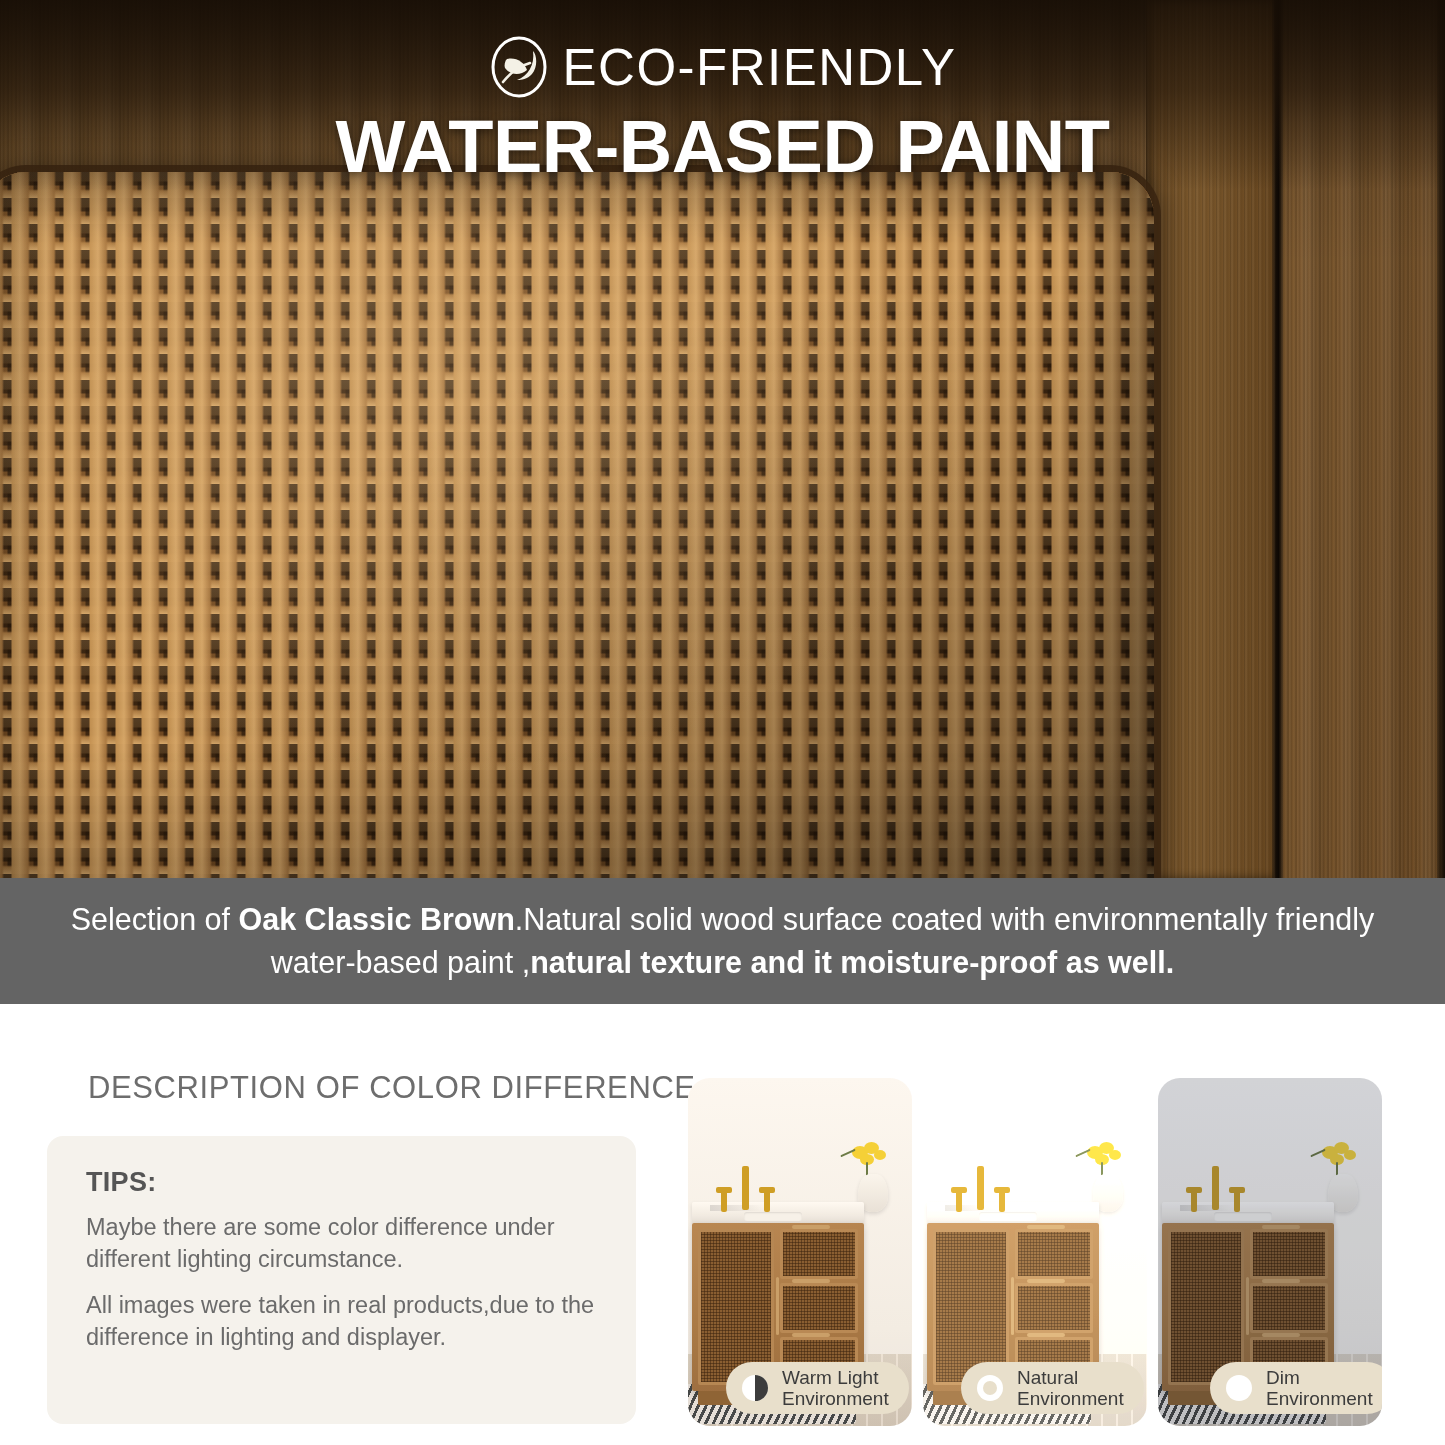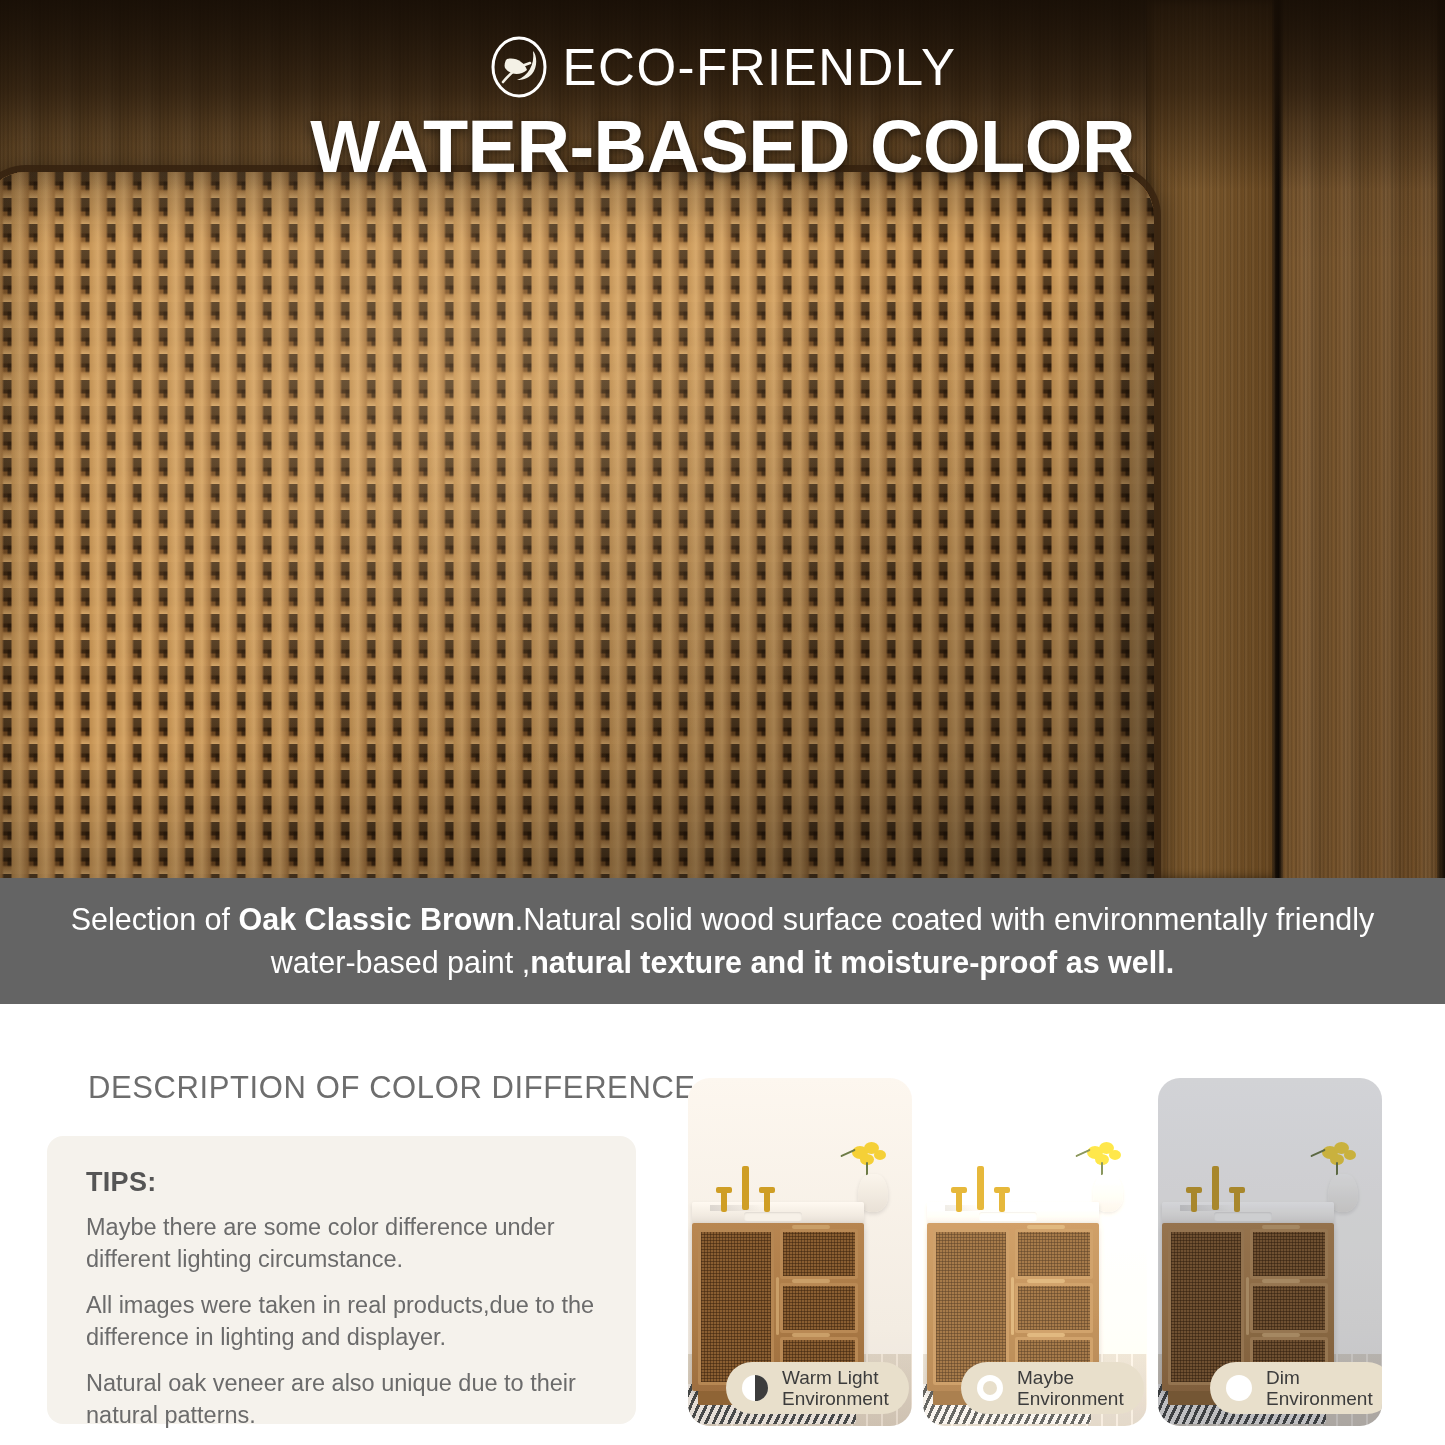--- a/index.html
+++ b/index.html
@@ -277,41 +277,40 @@
       <span class="eco-badge">
         <svg viewBox="0 0 60 66" width="60" height="66" aria-hidden="true">
           <ellipse cx="30" cy="33" rx="26" ry="29" fill="none" stroke="#ffffff" stroke-width="3"></ellipse>
           <path d="M44 17c2 14-5 25-16 29 0 0 9 1 15-6 6-7 5-19 1-23z" fill="#f4f1e6"></path>
           <path d="M18 25c9-2 17 3 20 11-7 6-17 5-22-2-1-3 0-7 2-9z" fill="#f4f1e6"></path>
           <path d="M14 48c7-9 17-16 27-19" fill="none" stroke="#f4f1e6" stroke-width="2.6" stroke-linecap="round"></path>
         </svg>
       </span>
       <span class="eco-text">ECO-FRIENDLY</span>
     </div>
-    <div class="hero-title">WATER-BASED COLOR</div>
+    <div class="hero-title">WATER-BASED PAINT</div>
   </div>
 </div>
 
 <div class="gray-band">
   <div class="band-text">
     <span>Selection of </span><b>Oak Classic Brown</b><span>.Natural solid wood surface coated with environmentally</span>
     <span>friendly water-based paint ,</span><b>natural texture and it moisture-proof as well.</b>
   </div>
 </div>
 
 <div class="lower">
   <div class="section-title">DESCRIPTION OF COLOR DIFFERENCE</div>
 </div>
 
 <div class="tips-box">
   <div class="tips-inner">
     <div class="tips-head">TIPS:</div>
     <div class="tips-p">Maybe there are some color difference under different lighting circumstance.</div>
     <div class="tips-p">All images were taken in real products,due to the difference in lighting and displayer.</div>
-    <div class="tips-p">Natural oak veneer are also unique due to their natural patterns.</div>
   </div>
 </div>
 
 <div class="thumbs">
 
   <div class="thumb t1">
     <div class="photo">
       <div class="wall"></div>
       <div class="floor"></div>
       <div class="rug"></div>
@@ -406,21 +405,21 @@
       <div class="plinth"></div>
       <div class="tint"></div>
     </div>
     <div class="pill">
       <span class="dot-wrap">
         <svg viewBox="0 0 30 30" width="30" height="30" aria-hidden="true">
           <circle cx="15" cy="15" r="13" fill="#ffffff"></circle>
           <circle cx="15" cy="15" r="7" fill="#e8dfcb"></circle>
         </svg>
       </span>
-      <span class="pill-label">Maybe
+      <span class="pill-label">Natural
 Environment</span>
     </div>
   </div>
 
   <div class="thumb t3">
     <div class="photo">
       <div class="wall"></div>
       <div class="floor"></div>
       <div class="rug"></div>
       <div class="flowers">

